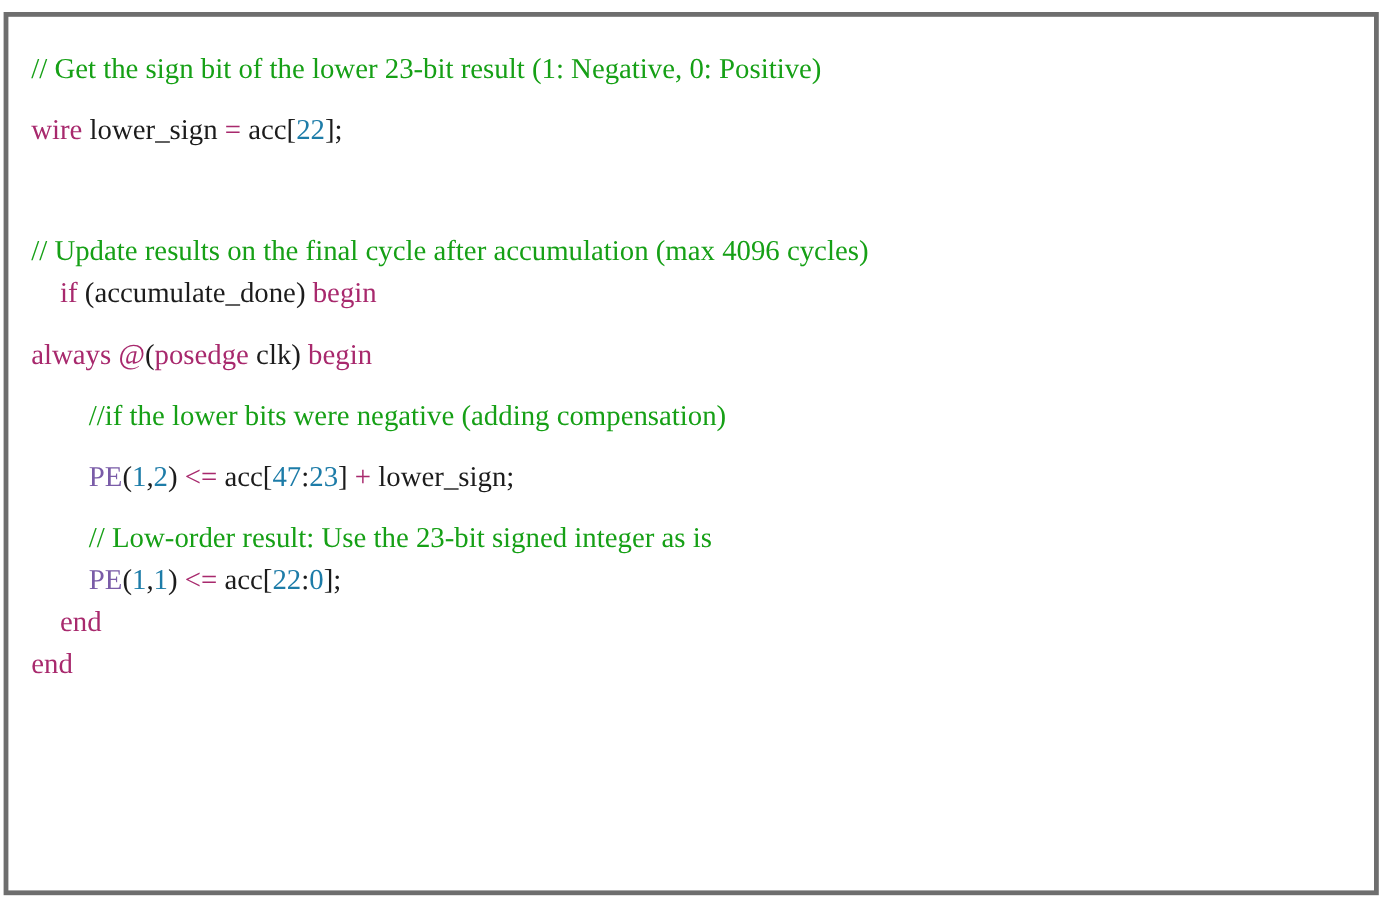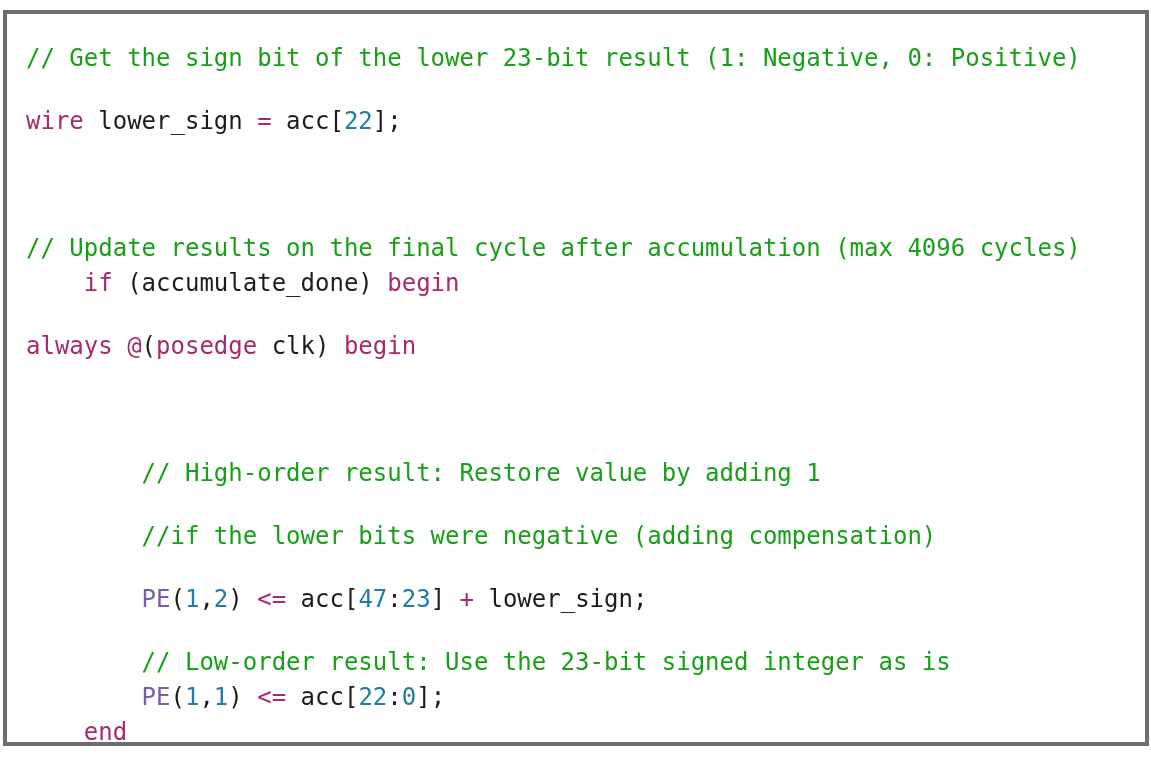--- a/index.html
+++ b/index.html
@@ -17,50 +17,50 @@
     position: absolute;
     left: 3px;
     top: 10px;
     width: 1146px;
     height: 736px;
     box-sizing: border-box;
     border: 4px solid var(--border-color, #6e6e6e);
     background: #ffffff;
     padding: 27px 3px 0 19px;
     overflow: hidden;
+    font-family: Liberation Serif, serif;
   }
   .code-block {
     font-size: 24px;
   }
   .code-line {
     white-space: pre;
     height: 35px;
     line-height: 35px;
   }
   
-  .blank-1 { margin-top: 28px; }
-  .blank-2 { margin-top: 92px; }
+  .blank-1 { margin-top: 16px; }
+  .blank-2 { margin-top: 66px; }
 
   .tok-plain    { color: var(--plain,    #1c1c1c); }
   .tok-comment  { color: var(--comment,  #16a016); }
   .tok-keyword  { color: var(--keyword,  #a8296d); }
   .tok-number   { color: var(--number,   #1d7ca8); }
   .tok-function { color: var(--function, #7a5ca8); }
 </style>
 </head>
 <body>
 
 <div class="code-panel">
   <div class="code-block">
       <div class="code-line blank-0"><span class="tok-comment">// Get the sign bit of the lower 23-bit result (1: Negative, 0: Positive)</span></div>
       <div class="code-line blank-1"><span class="tok-keyword">wire</span><span class="tok-plain"> lower_sign </span><span class="tok-keyword">=</span><span class="tok-plain"> acc[</span><span class="tok-number">22</span><span class="tok-plain">];</span></div>
       <div class="code-line blank-2"><span class="tok-comment">// Update results on the final cycle after accumulation (max 4096 cycles)</span></div>
       <div class="code-line blank-0"><span class="tok-plain">    </span><span class="tok-keyword">if</span><span class="tok-plain"> (accumulate_done) </span><span class="tok-keyword">begin</span></div>
       <div class="code-line blank-1"><span class="tok-keyword">always</span><span class="tok-plain"> </span><span class="tok-keyword">@</span><span class="tok-plain">(</span><span class="tok-keyword">posedge</span><span class="tok-plain"> clk) </span><span class="tok-keyword">begin</span></div>
-      <div class="code-line blank-2"><span class="tok-comment">        // High-order result: Restore value by adding 1</span></div>
       <div class="code-line blank-1"><span class="tok-comment">        //if the lower bits were negative (adding compensation)</span></div>
       <div class="code-line blank-1"><span class="tok-plain">        </span><span class="tok-function">PE</span><span class="tok-plain">(</span><span class="tok-number">1</span><span class="tok-plain">,</span><span class="tok-number">2</span><span class="tok-plain">) </span><span class="tok-keyword">&lt;=</span><span class="tok-plain"> acc[</span><span class="tok-number">47</span><span class="tok-plain">:</span><span class="tok-number">23</span><span class="tok-plain">] </span><span class="tok-keyword">+</span><span class="tok-plain"> lower_sign;</span></div>
       <div class="code-line blank-1"><span class="tok-comment">        // Low-order result: Use the 23-bit signed integer as is</span></div>
       <div class="code-line blank-0"><span class="tok-plain">        </span><span class="tok-function">PE</span><span class="tok-plain">(</span><span class="tok-number">1</span><span class="tok-plain">,</span><span class="tok-number">1</span><span class="tok-plain">) </span><span class="tok-keyword">&lt;=</span><span class="tok-plain"> acc[</span><span class="tok-number">22</span><span class="tok-plain">:</span><span class="tok-number">0</span><span class="tok-plain">];</span></div>
       <div class="code-line blank-0"><span class="tok-plain">    </span><span class="tok-keyword">end</span></div>
       <div class="code-line blank-0"><span class="tok-keyword">end</span></div>
     </div>
 </div>
 
 </body></html>

